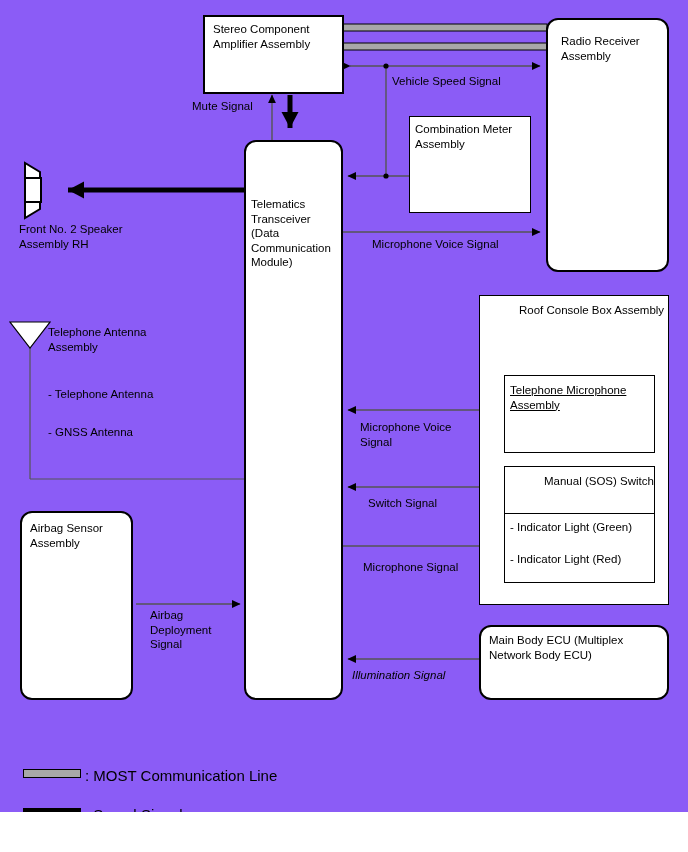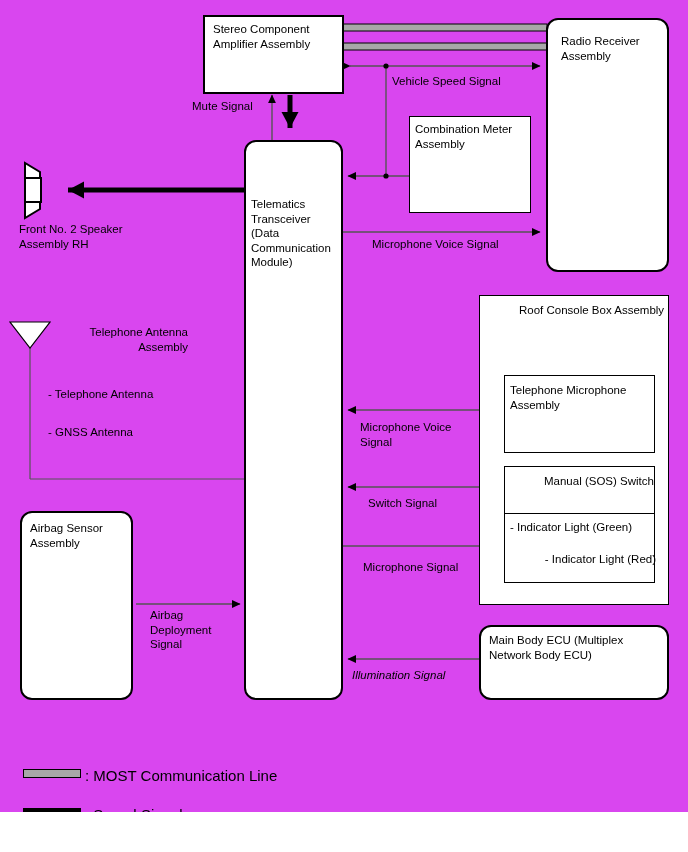--- a/index.html
+++ b/index.html
@@ -7,21 +7,21 @@
     padding: 0;
     background: #ffffff;
   }
   body {
     font-family: "Liberation Sans", sans-serif;
   }
   #diagram-root {
     position: relative;
     width: 688px;
     height: 812px;
-    background: #d946ef;
+    background: #8b5cf6;
     overflow: hidden;
   }
   svg#wires {
     position: absolute;
     left: 0;
     top: 0;
     width: 688px;
     height: 852px;
   }
   .node {
@@ -176,42 +176,42 @@
   <div class="node node-thick node-round" style="left:244px; top:140px; width:99px; height:560px;"></div>
   <div class="node-label" style="left:251px; top:197px; width:92px;">Telematics
 Transceiver
 (Data
 Communication
 Module)</div>
 
   <div class="node-label" style="left:19px; top:222px; width:160px;">Front No. 2 Speaker
 Assembly RH</div>
 
-  <div class="node-label" style="left:48px; top:325px; width:140px;text-align:right;">Telephone Antenna
+  <div class="node-label" style="left:48px; top:325px; width:140px;">Telephone Antenna
 Assembly</div>
   <div class="node-label" style="left:48px; top:387px; width:160px;">- Telephone Antenna</div>
   <div class="node-label" style="left:48px; top:425px; width:160px;">- GNSS Antenna</div>
 
   <div class="node node-thick node-round" style="left:20px; top:511px; width:113px; height:189px;"></div>
   <div class="node-label" style="left:30px; top:521px; width:104px;">Airbag Sensor
 Assembly</div>
 
   <div class="node node-thin" style="left:479px; top:295px; width:190px; height:310px;"></div>
   <div class="node-label" style="left:487px; top:303px; width:180px;padding-left:32px;">Roof Console Box Assembly</div>
 
   <div class="node node-thin" style="left:504px; top:375px; width:151px; height:78px;"></div>
-  <div class="node-label" style="left:510px; top:383px; width:146px;">Telephone Microphone
+  <div class="node-label" style="left:510px; top:383px; width:146px;text-decoration:underline;">Telephone Microphone
 Assembly</div>
 
   <div class="node node-thin" style="left:504px; top:466px; width:151px; height:48px;"></div>
   <div class="node-label" style="left:510px; top:474px; width:146px;padding-left:34px;">Manual (SOS) Switch</div>
 
   <div class="node node-thin" style="left:504px; top:513px; width:151px; height:70px;"></div>
   <div class="node-label" style="left:510px; top:520px; width:146px;">- Indicator Light (Green)</div>
-  <div class="node-label" style="left:510px; top:552px; width:146px;text-align:right;">- Indicator Light (Red)</div>
+  <div class="node-label" style="left:510px; top:552px; width:146px;">- Indicator Light (Red)</div>
 
   <div class="node node-thick node-round" style="left:479px; top:625px; width:190px; height:75px;"></div>
   <div class="node-label" style="left:489px; top:633px; width:180px;">Main Body ECU (Multiplex
 Network Body ECU)</div>
 
   <div class="edge-label" style="left:192px; top:99px;">Mute Signal</div>
 
   <div class="edge-label" style="left:392px; top:74px;">Vehicle Speed Signal</div>
 
   <div class="edge-label" style="left:372px; top:237px;">Microphone Voice Signal</div>

